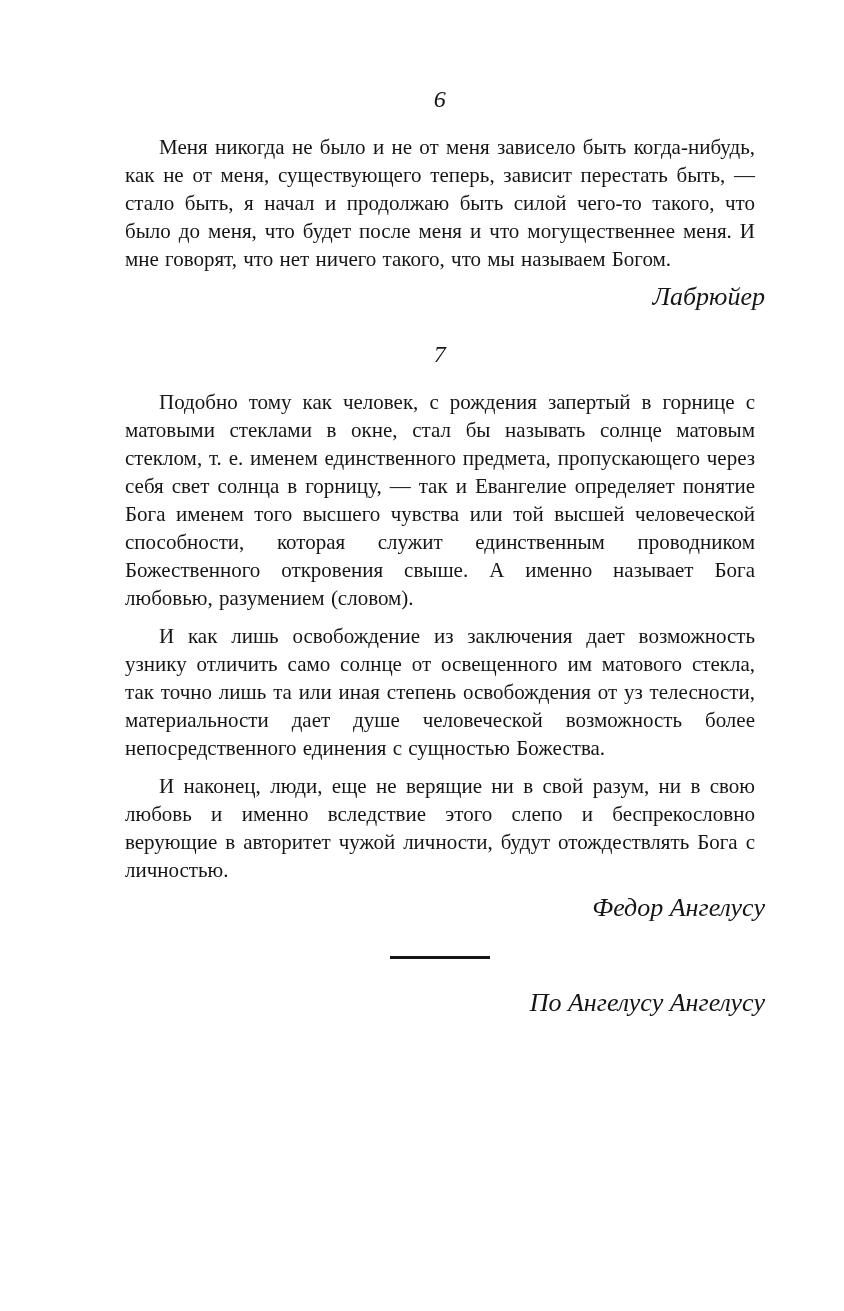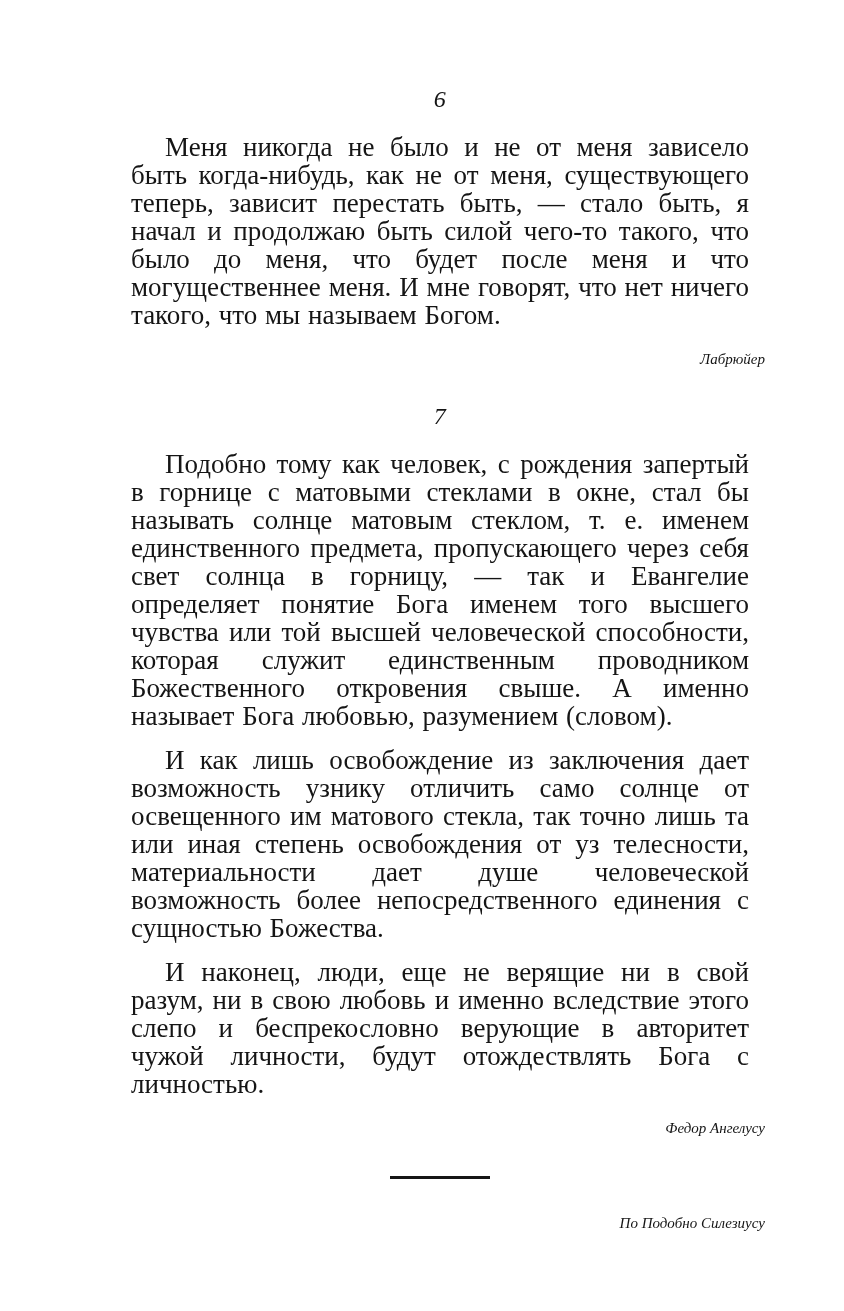--- a/index.html
+++ b/index.html
@@ -23,29 +23,29 @@
     font-weight: normal;
     font-style: italic;
     text-align: center;
     margin: 0 0 20px 0;
     letter-spacing: 0.5px;
   }
   .section-num.second {
     margin-top: 30px;
   }
   .para {
-    font-size: 27px;
+    font-size: 21px;
     line-height: 28px;
     text-align: justify;
     text-indent: 34px;
-    margin: 16px;
+    margin: 10px;
     word-spacing: 1px;
   }
   .attribution {
-    font-size: 15px;
+    font-size: 26px;
     line-height: 28px;
     font-style: italic;
     text-align: right;
     margin: 6px 0 0 0;
   }
   .divider {
     width: 100px;
     height: 0;
     border-top: 3px solid #151515;
     margin: 34px auto 30px auto;
@@ -75,17 +75,17 @@
     <h2 class="section-num second">7</h2>
     <p class="para">Подобно тому как человек, с рождения запертый в горнице с матовыми стеклами в окне, стал бы называть солнце матовым стеклом, т. е. именем единственного предмета, пропускающего через себя свет солнца в горницу, — так и Евангелие определяет понятие Бога именем того высшего чувства или той высшей человеческой способности, которая служит единственным проводником Божественного откровения свыше. А именно называет Бога любовью, разумением (словом).</p>
     <p class="para">И как лишь освобождение из заключения дает возможность узнику отличить само солнце от освещенного им матового стекла, так точно лишь та или иная степень освобождения от уз телесности, материальности дает душе человеческой возможность более непосредственного единения с сущностью Божества.</p>
     <p class="para">И наконец, люди, еще не верящие ни в свой разум, ни в свою любовь и именно вследствие этого слепо и беспрекословно верующие в авторитет чужой личности, будут отождествлять Бога с личностью.</p>
     <p class="attribution">Федор Ангелусу</p>
   </section>
 
   <div class="divider"></div>
 
   <section class="final-section">
-    <p class="attribution">По Подобно Силезиусу</p>
+    <p class="attribution">По Ангелусу Ангелусу</p>
   </section>
 
 
 </div>
 
 </body></html>

